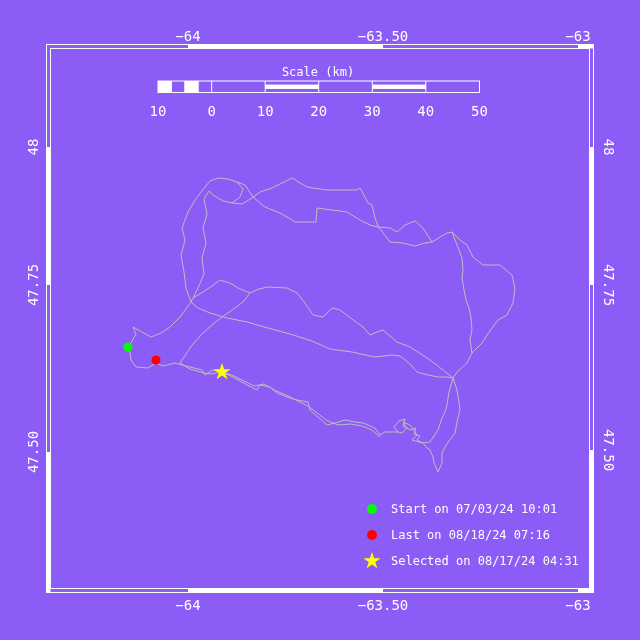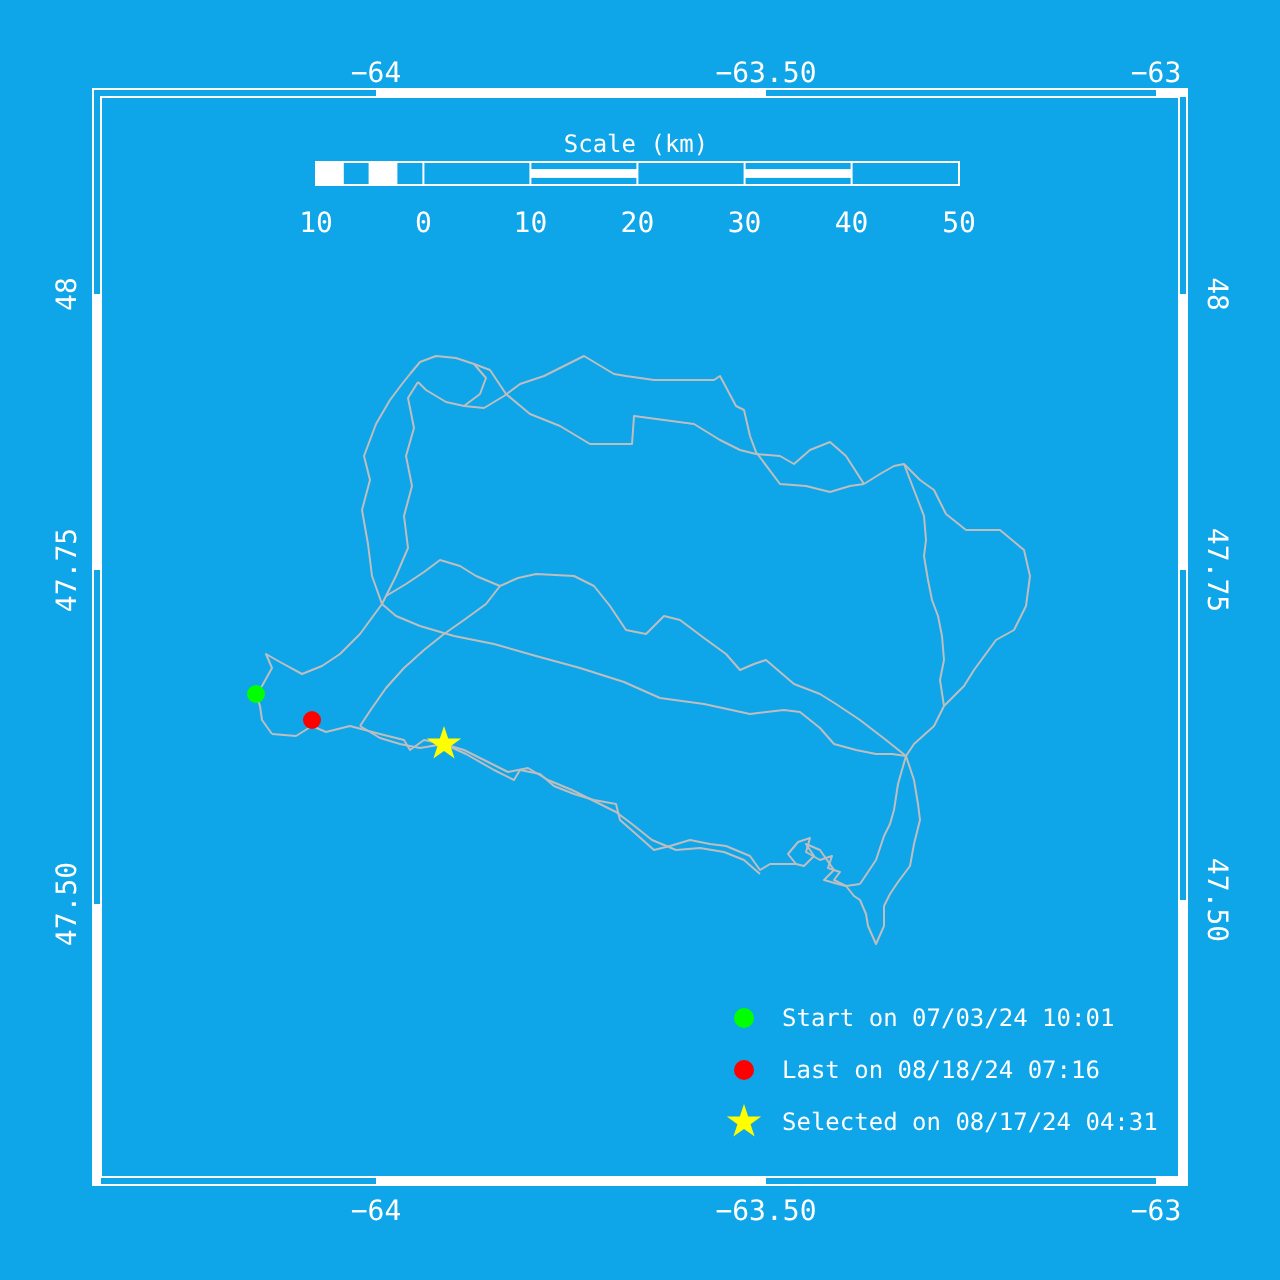--- a/index.html
+++ b/index.html
@@ -1,16 +1,16 @@
 <!DOCTYPE html>
 <html><head>
 <meta charset="utf-8">
 <style>
   html,body{margin:0;padding:0;background:#000;}
-  .stage{position:relative;width:640px;height:640px;background:#0ea5e9;overflow:hidden;}
+  .stage{position:relative;width:640px;height:640px;background:#8b5cf6;overflow:hidden;}
   svg{position:absolute;left:0;top:0;}
   text{fill:#ffffff;font-family:"DejaVu Sans Mono","Liberation Mono",monospace;}
   .ax{font-size:14px;}
   .scl{font-size:14px;}
   .sct{font-size:12px;}
   .leg{font-size:12px;}
 </style>
 </head>
 <body>
 

